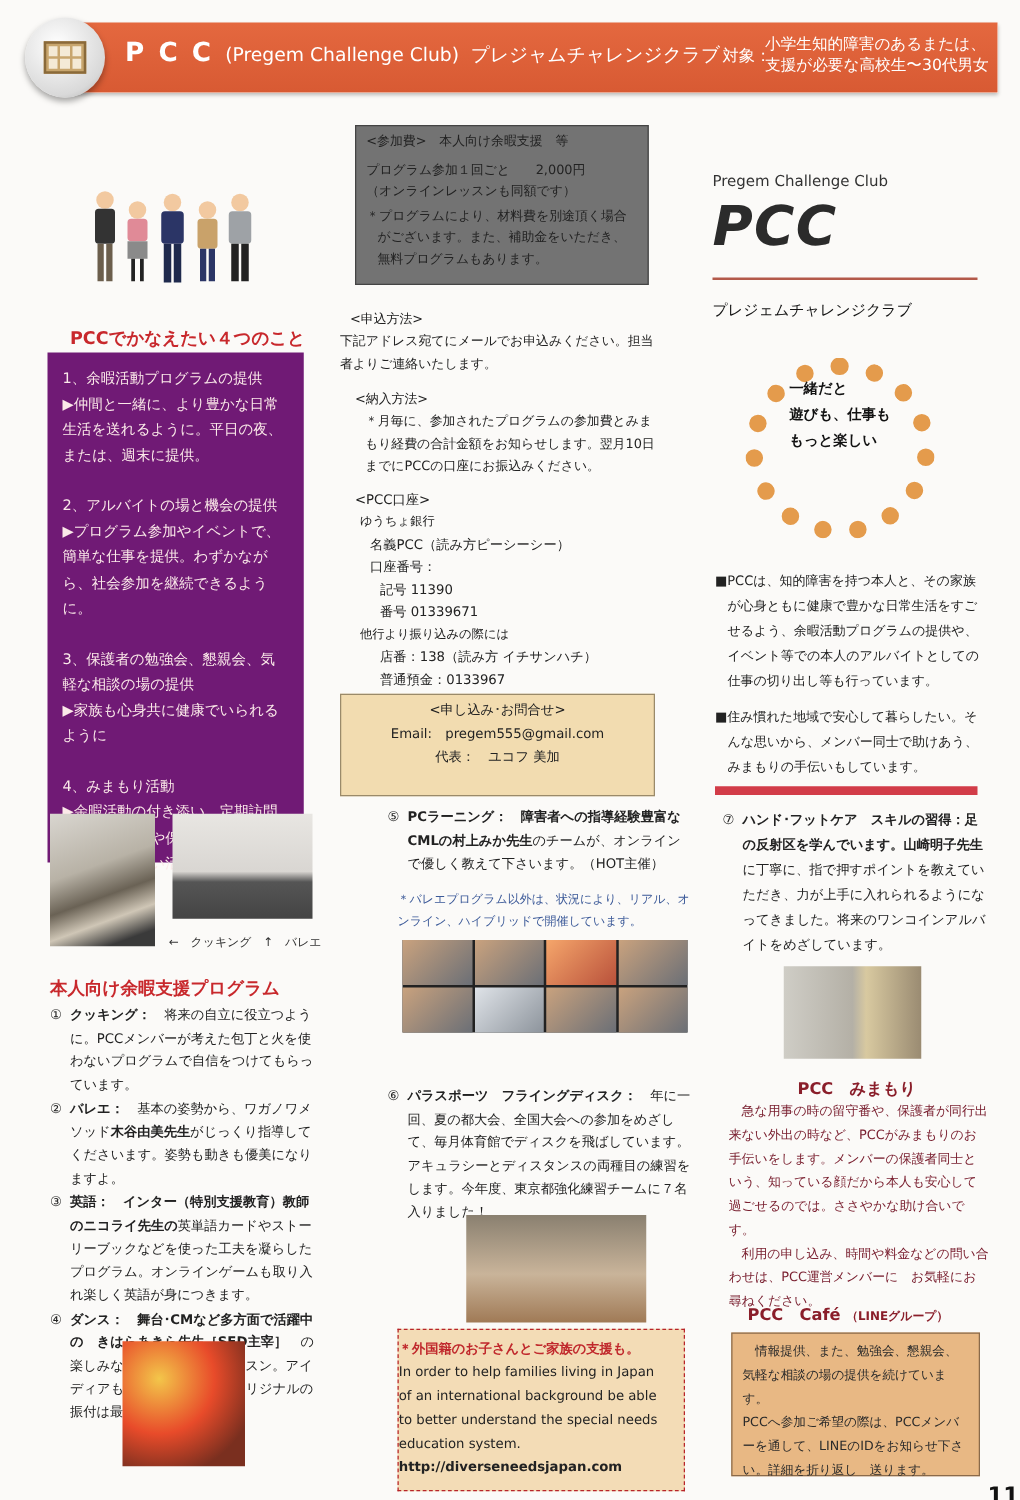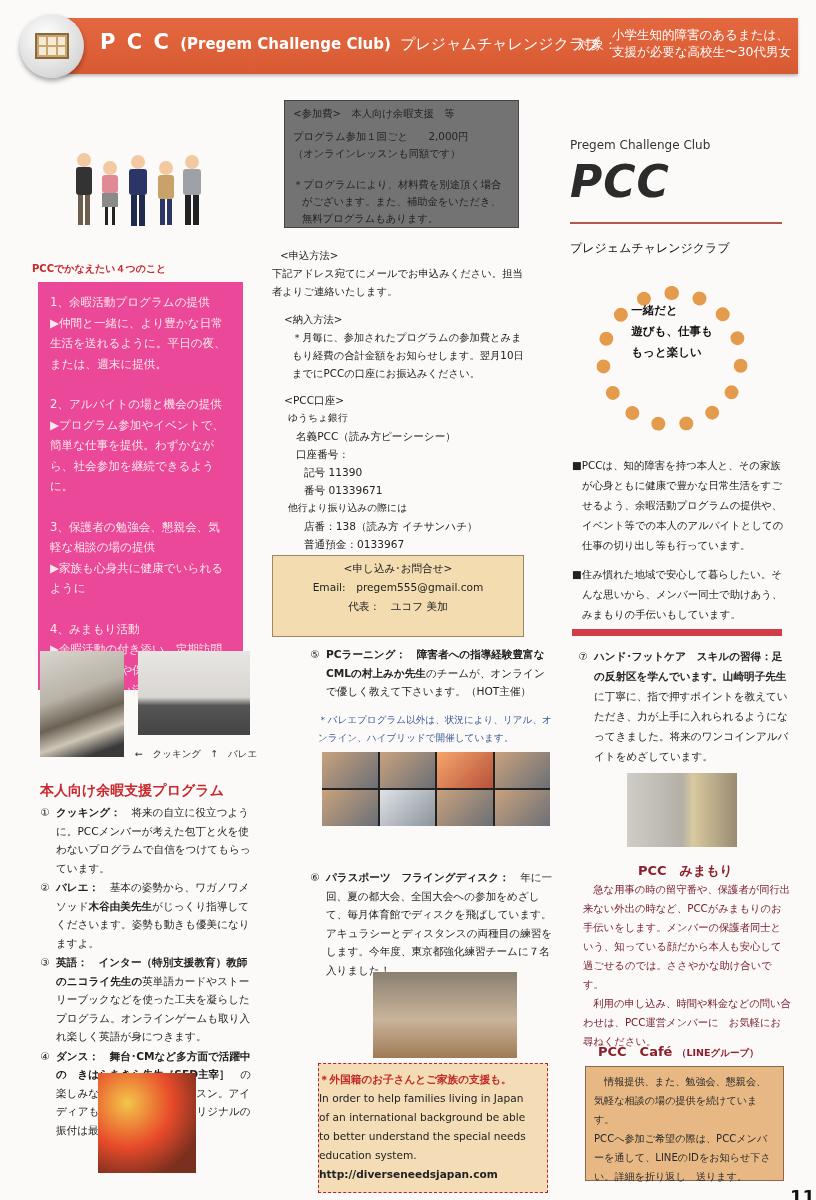--- a/index.html
+++ b/index.html
@@ -4,29 +4,29 @@
 <style>
 *{box-sizing:border-box;margin:0;padding:0}
 body{width:816px;height:1200px;background:#fbfaf8;font-family:"DejaVu Sans",sans-serif;color:#222;position:relative;overflow:hidden}
 .abs{position:absolute}
 
 .banner{left:58px;top:18px;width:740px;height:56px;background:linear-gradient(180deg,#e4683f,#d85a33);box-shadow:0 2px 3px rgba(0,0,0,.25)}
 .logo-circle{left:20px;top:14px;width:64px;height:64px;border-radius:50%;background:radial-gradient(circle at 40% 35%,#fff,#d9d9d9 70%,#a8a8a8);box-shadow:0 3px 5px rgba(0,0,0,.35);display:flex;align-items:center;justify-content:center}
 .logo-inner{width:34px;height:26px;background:#c8a66e;border:2px solid #8a6a3a;display:grid;grid-template-columns:repeat(3,1fr);gap:2px;padding:2px}
 .logo-inner span{background:#f4ead6}
 .banner-title{left:100px;top:30px;color:#fff;font-size:21px;font-weight:bold;letter-spacing:2px;white-space:nowrap}
-.banner-title .sub{font-size:15px;font-weight:bold;letter-spacing:0}
+.banner-title .sub{font-size:15px;font-weight:normal;letter-spacing:0}
 .banner-title .kana{font-size:15px;font-weight:normal;letter-spacing:0}
 .target-label{left:578px;top:36px;color:#fff;font-size:13px}
 .target-text{left:612px;top:26px;color:#fff;font-size:12.5px;line-height:17px}
 
 .people{left:70px;top:146px;width:140px;height:88px}
 .h-red{color:#c8282c;font-weight:bold}
-.four-title{left:32px;top:262px;font-size:10px}
-.four-box{left:38px;top:282px;width:205px;height:408px;background:#ec4899;color:#fbe9e9;font-size:11.6px;line-height:20.5px;padding:10px 12px}
+.four-title{left:56px;top:262px;font-size:14px}
+.four-box{left:38px;top:282px;width:205px;height:408px;background:#701a75;color:#fbe9e9;font-size:11.6px;line-height:20.5px;padding:10px 12px}
 .four-box p{margin-bottom:20px}
 .photo{background:#999;overflow:hidden}
 .ph-cook{left:40px;top:651px;width:84px;height:106px;background:linear-gradient(160deg,#d9d6d0 0%,#b8b2a6 40%,#6a6255 60%,#cfc6b6 75%,#3a3a3a 90%)}
 .ph-ballet{left:138px;top:651px;width:112px;height:84px;background:linear-gradient(180deg,#e8e6e2 0%,#d9d6d2 55%,#555 65%,#444 100%)}
 .caption{left:135px;top:748px;font-size:9.5px;color:#333}
 .prog-title{left:40px;top:782px;font-size:14px}
 .prog-list{left:40px;top:803px;width:218px;font-size:10.6px;line-height:18.5px}
 .prog-item{display:flex;margin-bottom:1px}
 .prog-num{width:16px;flex:none}
 .prog-body b{font-weight:bold}
@@ -147,21 +147,21 @@
   <div class="prog-item">
     <span class="prog-num">④</span>
     <span class="prog-body"><b>ダンス：　舞台･CMなど多方面で活躍中の　きはらあきら先生［SFD主宰］</b><span>　の楽しみながら体力がつくレッスン。アイディアも取り入れてくれるオリジナルの振付は最高</span></span>
   </div>
 </div>
 <div class="abs photo ph-dance"></div>
 
 <div class="abs fee-box">
   <div style="margin-bottom:6px">&lt;参加費&gt;　本人向け余暇支援　等</div>
   <div>プログラム参加１回ごと　　2,000円</div>
-  <div style="margin-bottom:14px">（オンラインレッスンも同額です）</div>
+  <div style="margin-bottom:3px">（オンラインレッスンも同額です）</div>
   <div style="text-indent:-9px;padding-left:9px">＊プログラムにより、材料費を別途頂く場合がございます。また、補助金をいただき、無料プログラムもあります。</div>
 </div>
 
 <div class="abs mid-text" style="left:272px;top:246px;width:252px">
   <div style="padding-left:8px">&lt;申込方法&gt;</div>
   <div>下記アドレス宛てにメールでお申込みください。担当者よりご連絡いたします。</div>
 </div>
 
 <div class="abs mid-text" style="left:284px;top:310px;width:244px">
   <div>&lt;納入方法&gt;</div>

